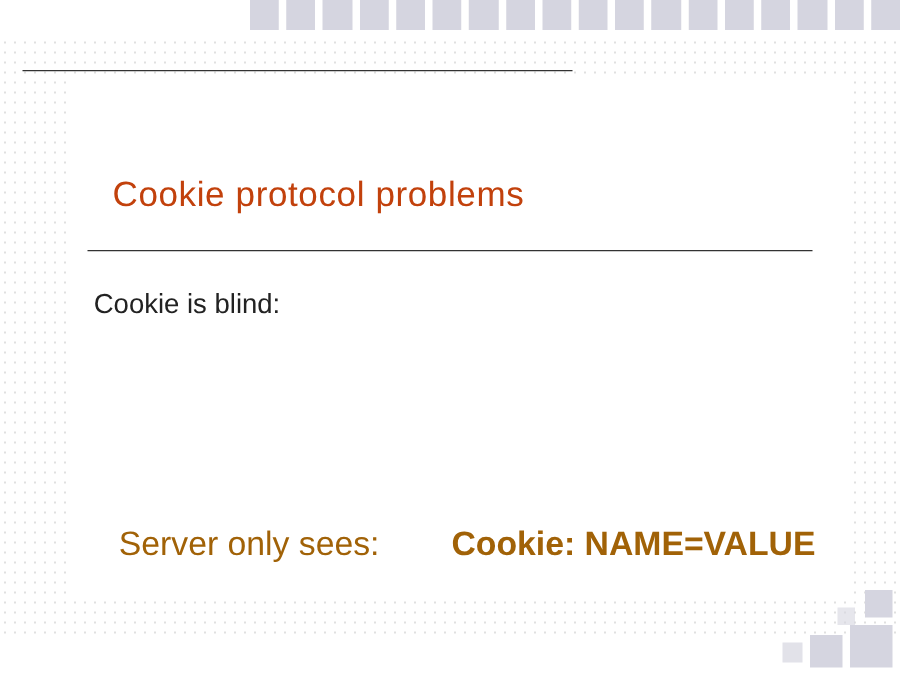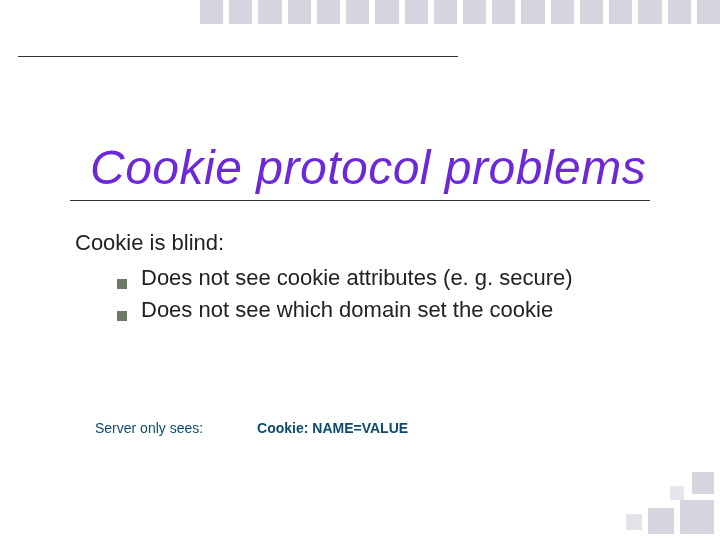--- a/index.html
+++ b/index.html
@@ -81,24 +81,23 @@
   .br-corner .bsq {
     position: absolute;
     background: #d5d5e0;
   }
 
   
   .title {
     position: absolute;
     top: 140px;
     left: 90px;
-    font-size: 48px;
-    color: #6d28d9;
+    font-size: 28px;
+    color: #c2410c;
     letter-spacing: 0.5px;
-    font-style: italic;
   }
 
   
   .body {
     position: absolute;
     top: 230px;
     left: 75px;
     right: 60px;
     color: #222;
   }
@@ -123,22 +122,22 @@
     flex: 0 0 10px;
     position: relative;
     top: 4px;
   }
 
   .footer-line {
     position: absolute;
     top: 420px;
     left: 95px;
     right: 60px;
-    font-size: 14px;
-    color: #0c4a6e;
+    font-size: 27px;
+    color: #a16207;
   }
   .footer-line .label {
     display: inline-block;
     margin-right: 50px;
   }
   .footer-line .value {
     display: inline-block;
     font-weight: bold;
     font-family: Verdana, Geneva, sans-serif;
   }
@@ -170,30 +169,20 @@
     <div class="sq"></div>
 </div>
 
 <div class="hr-top"></div>
 
 <div class="title">Cookie protocol problems</div>
 <div class="hr-title"></div>
 
 <div class="body">
   <div class="lead">Cookie is blind:</div>
-  <div class="bullets">
-    <div class="bullet-row">
-      <span class="bullet-mark"></span>
-      <span>Does not see cookie attributes  (e. g. secure)</span>
-    </div>
-    <div class="bullet-row">
-      <span class="bullet-mark"></span>
-      <span>Does not see which domain set the cookie</span>
-    </div>
-  </div>
 </div>
 
 <div class="footer-line">
   <span class="label">Server only sees:</span>
   <span class="value">Cookie:  NAME=VALUE</span>
 </div>
 
 <div class="br-corner">
   <div class="bsq" style="right:0; bottom:0; width:34px; height:34px;"></div>
   <div class="bsq" style="right:40px; bottom:0; width:26px; height:26px;"></div>

